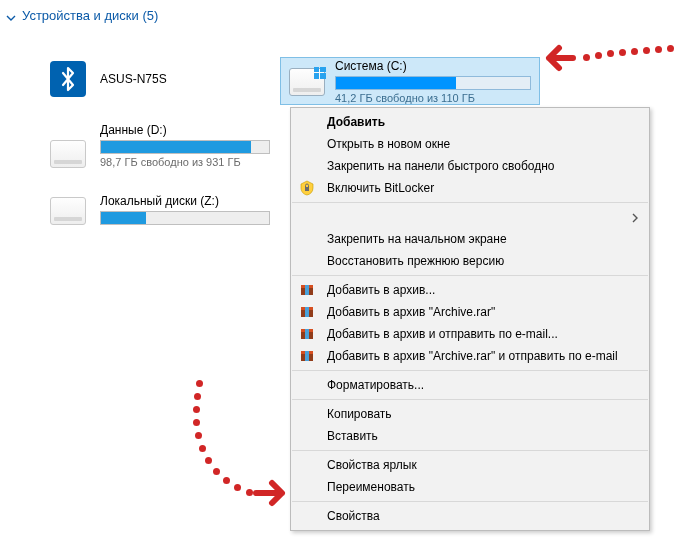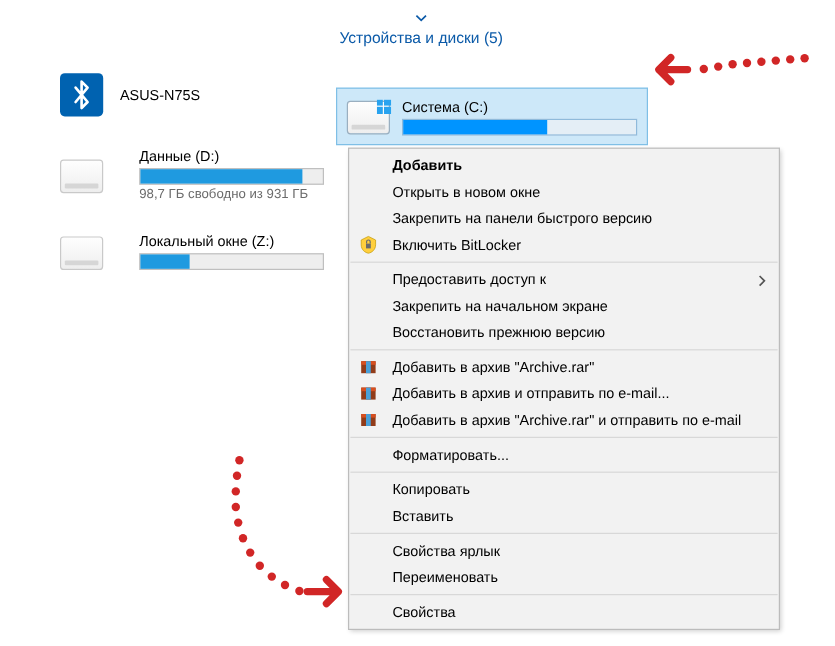--- a/index.html
+++ b/index.html
@@ -1,23 +1,23 @@
 <!DOCTYPE html>
 <html><head>
 <meta charset="utf-8">
 <style>
   * { box-sizing: border-box; }
   body { margin: 0; font-family: "Segoe UI", Tahoma, sans-serif; font-size: 12px; background: #fff; color: #000; width: 696px; height: 538px; position: relative; overflow: hidden; }
-  .group-header { display: flex; align-items: center; gap: 6px; padding: 8px 0 4px 6px; color: #0b5aa8; font-size: 13px; flex-direction: column; }
+  .group-header { display: flex; align-items: center; gap: 6px; padding: 8px 0 4px 6px; color: #0b5aa8; font-size: 13px; }
   .chevron { width: 10px; height: 10px; display: inline-block; }
   .devices-area { position: relative; }
-  .col-left { position: absolute; left: 50px; top: 18px; width: 220px; }
+  .col-left { position: absolute; left: 50px; top: 34px; width: 220px; }
   .bt-row { display: flex; align-items: center; gap: 14px; }
   .bt-icon { width: 36px; height: 36px; background: #0062b0; border-radius: 4px; display: flex; align-items: center; justify-content: center; color: #fff; }
-  .drive { display: flex; align-items: center; gap: 30px; margin-top: 26px; }
+  .drive { display: flex; align-items: flex-end; gap: 14px; margin-top: 26px; }
   .drive-icon { width: 36px; height: 28px; margin-top: 2px; background: linear-gradient(#fefefe, #eeeeee); border: 1px solid #c9c9c9; border-radius: 3px; position: relative; }
   .drive-icon::after { content: ""; position: absolute; bottom: 3px; left: 3px; right: 3px; height: 4px; background: #d6d6d6; border-radius: 1px; }
   .drive-info { flex: 1; }
   .drive-name { font-size: 12px; color: #000; }
   .bar { height: 14px; border: 1px solid #bfbfbf; background: #eeeeee; margin-top: 3px; position: relative; }
   .bar-fill { position: absolute; top: 0; left: 0; bottom: 0; background: #1f9ae0; }
   .bar-fill.sel { background: #0094ff; }
   .drive-sub { color: #6b6b6b; font-size: 11px; margin-top: 2px; }
   .selected-drive { position: absolute; left: 280px; top: 30px; width: 260px; height: 48px; background: #cde8f9; border: 1px solid #7fbfe6; display: flex; align-items: center; padding: 4px 8px; gap: 10px; }
   .selected-drive .drive-icon { border-color: #9aafc0; }
@@ -63,21 +63,21 @@
         <div class="bar">
             <div class="bar-fill" style="width:89%"></div>
           </div>
         <div class="drive-sub">98,7 ГБ свободно из 931 ГБ</div>
       </div>
     </div>
 
     <div class="drive">
       <div class="drive-icon"></div>
       <div class="drive-info">
-        <div class="drive-name">Локальный окне (Z:)</div>
+        <div class="drive-name">Локальный диски (Z:)</div>
         <div class="bar">
             <div class="bar-fill" style="width:27%"></div>
           </div>
       </div>
     </div>
   </div>
 
   <div class="selected-drive">
     <div class="drive-icon" style="position:relative;">
       <span class="win-flag">
@@ -87,55 +87,63 @@
             <rect x="0" y="6" width="5" height="6" fill="#29a3ef"></rect>
             <rect x="6" y="6" width="6" height="6" fill="#29a3ef"></rect>
           </svg>
       </span>
     </div>
     <div class="drive-info">
       <div class="drive-name">Система (C:)</div>
       <div class="bar" style="background:#e4eef6;border-color:#8fbadb;">
           <div class="bar-fill sel" style="width:62%"></div>
         </div>
+      <div class="drive-sub" style="color:#3b6e90;">41,2 ГБ свободно из 110 ГБ</div>
     </div>
   </div>
 
   <div class="ctx-menu">
     <div class="ctx-item bold">
         <span>Добавить</span>
       </div>
     <div class="ctx-item">
         <span>Открыть в новом окне</span>
       </div>
     <div class="ctx-item">
-        <span>Закрепить на панели быстрого версию</span>
+        <span>Закрепить на панели быстрого свободно</span>
       </div>
     <div class="ctx-item">
       <span class="ctx-icon"><svg viewBox="0 0 16 16">
             <path d="M8 1 L14 4 V8 C14 12 11 14.5 8 15 C5 14.5 2 12 2 8 V4 Z" fill="#ffcf3d" stroke="#c59a00" stroke-width="0.6"></path>
             <rect x="6" y="7" width="4" height="4" fill="#6b6b6b"></rect>
             <path d="M6.5 7 V5.5 a1.5 1.5 0 0 1 3 0 V7" fill="none" stroke="#6b6b6b" stroke-width="1"></path>
           </svg></span>
       <span>Включить BitLocker</span>
     </div>
     <div class="ctx-sep"></div>
     <div class="ctx-item">
-      <span>Предоставить доступ к</span>
       <span class="ctx-arrow"><svg width="8" height="10" viewBox="0 0 8 10">
             <path d="M2 1 L6 5 L2 9" fill="none" stroke="#555" stroke-width="1.4"></path>
           </svg></span>
     </div>
     <div class="ctx-item">
         <span>Закрепить на начальном экране</span>
       </div>
     <div class="ctx-item">
         <span>Восстановить прежнюю версию</span>
       </div>
     <div class="ctx-sep"></div>
+    <div class="ctx-item">
+      <span class="ctx-icon"><svg viewBox="0 0 16 16">
+            <rect x="2" y="3" width="12" height="10" fill="#913c1a"></rect>
+            <rect x="2" y="3" width="12" height="3" fill="#d64f20"></rect>
+            <rect x="6" y="3" width="4" height="10" fill="#4aa0d8"></rect>
+          </svg></span>
+      <span>Добавить в архив...</span>
+    </div>
     <div class="ctx-item">
       <span class="ctx-icon"><svg viewBox="0 0 16 16">
             <rect x="2" y="3" width="12" height="10" fill="#913c1a"></rect>
             <rect x="2" y="3" width="12" height="3" fill="#d64f20"></rect>
             <rect x="6" y="3" width="4" height="10" fill="#4aa0d8"></rect>
           </svg></span>
       <span>Добавить в архив "Archive.rar"</span>
     </div>
     <div class="ctx-item">
       <span class="ctx-icon"><svg viewBox="0 0 16 16">

